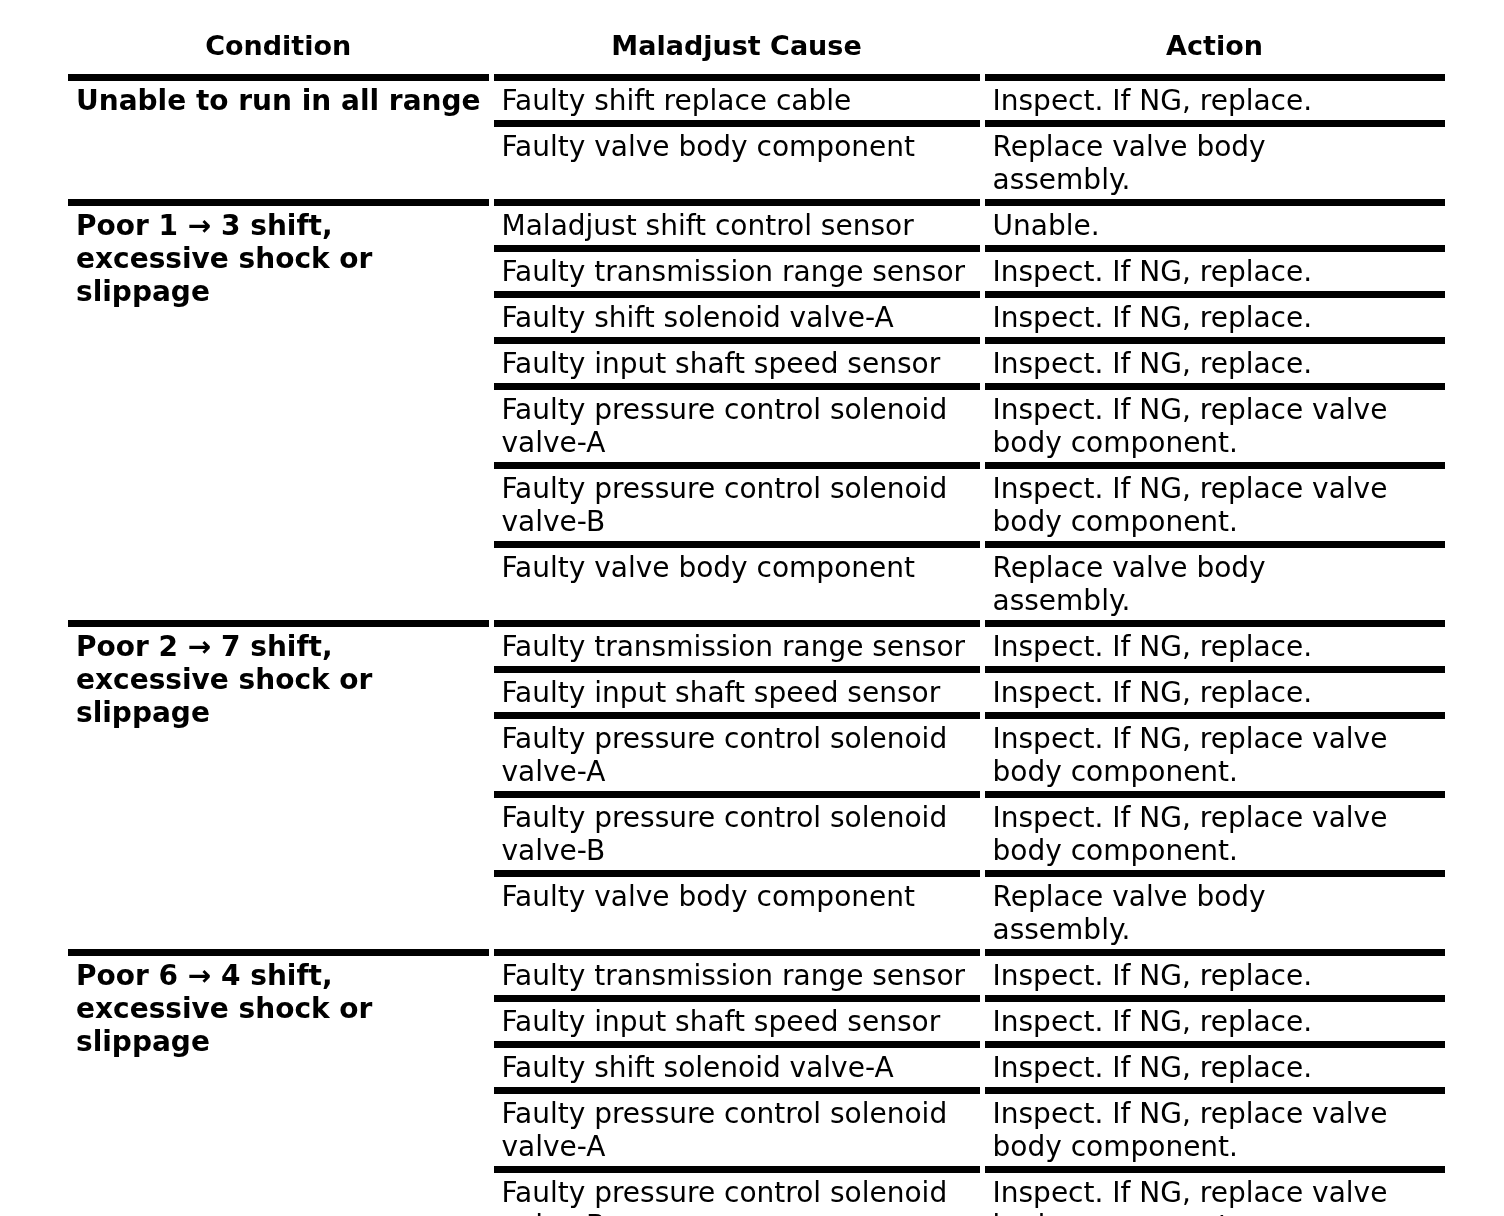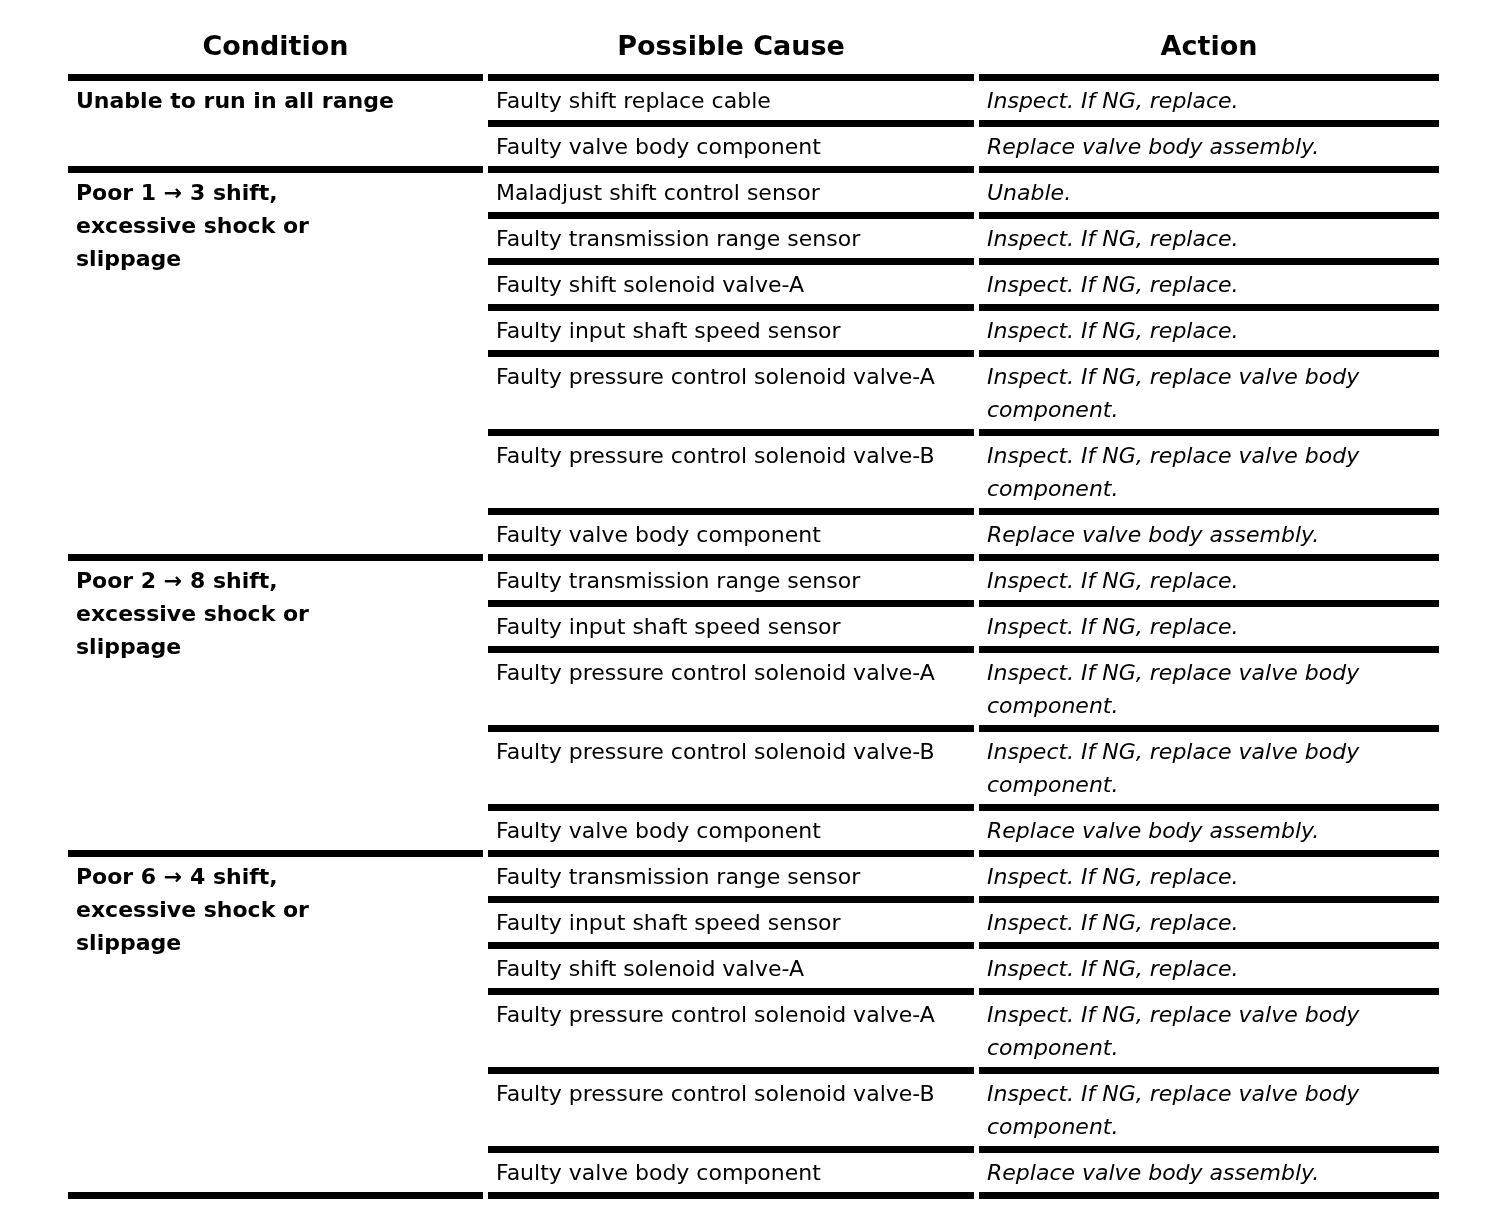--- a/index.html
+++ b/index.html
@@ -15,58 +15,57 @@
     border-spacing: 5px 0;
     table-layout: fixed;
     margin-left: 63px;
     margin-top: 16px;
   }
   col.c1 { width: 415px; }
   col.c2 { width: 486px; }
   col.c3 { width: 460px; }
   th, td {
     border-bottom: 7px solid #000000;
-    font-size: 22px;
+    font-size: 28px;
     line-height: 33px;
     text-align: left;
     vertical-align: top;
     padding: 3px 8px;
   }
   th.h {
     height: 65px;
     vertical-align: middle;
     text-align: center;
     font-weight: bold;
     font-size: 27px;
     padding: 0 8px;
   }
   td.cond {
     font-weight: bold;
     white-space: pre;
   }
   td.cause { }
   td.action {
-    font-style: italic;
     padding-right: 34px;
   }
 </style>
 </head>
 <body>
 
 <div class="page">
   <table class="tbl">
     <colgroup>
       <col class="c1">
       <col class="c2">
       <col class="c3">
     </colgroup>
     <thead>
       <tr>
         <th class="h">Condition</th>
-        <th class="h">Possible Cause</th>
+        <th class="h">Maladjust Cause</th>
         <th class="h">Action</th>
       </tr>
     </thead>
     <tbody>
         <tr>
           <td class="cond" rowspan="2">Unable to run in all range</td>
           <td class="cause">Faulty shift replace cable</td>
           <td class="action">Inspect. If NG, replace.</td>
         </tr>
         <tr>
@@ -98,21 +97,21 @@
         </tr>
         <tr>
           <td class="cause">Faulty pressure control solenoid valve-B</td>
           <td class="action">Inspect. If NG, replace valve body component.</td>
         </tr>
         <tr>
           <td class="cause">Faulty valve body component</td>
           <td class="action">Replace valve body assembly.</td>
         </tr>
         <tr>
-          <td class="cond" rowspan="5">Poor 2 → 8 shift,
+          <td class="cond" rowspan="5">Poor 2 → 7 shift,
 excessive shock or
 slippage</td>
           <td class="cause">Faulty transmission range sensor</td>
           <td class="action">Inspect. If NG, replace.</td>
         </tr>
         <tr>
           <td class="cause">Faulty input shaft speed sensor</td>
           <td class="action">Inspect. If NG, replace.</td>
         </tr>
         <tr>

